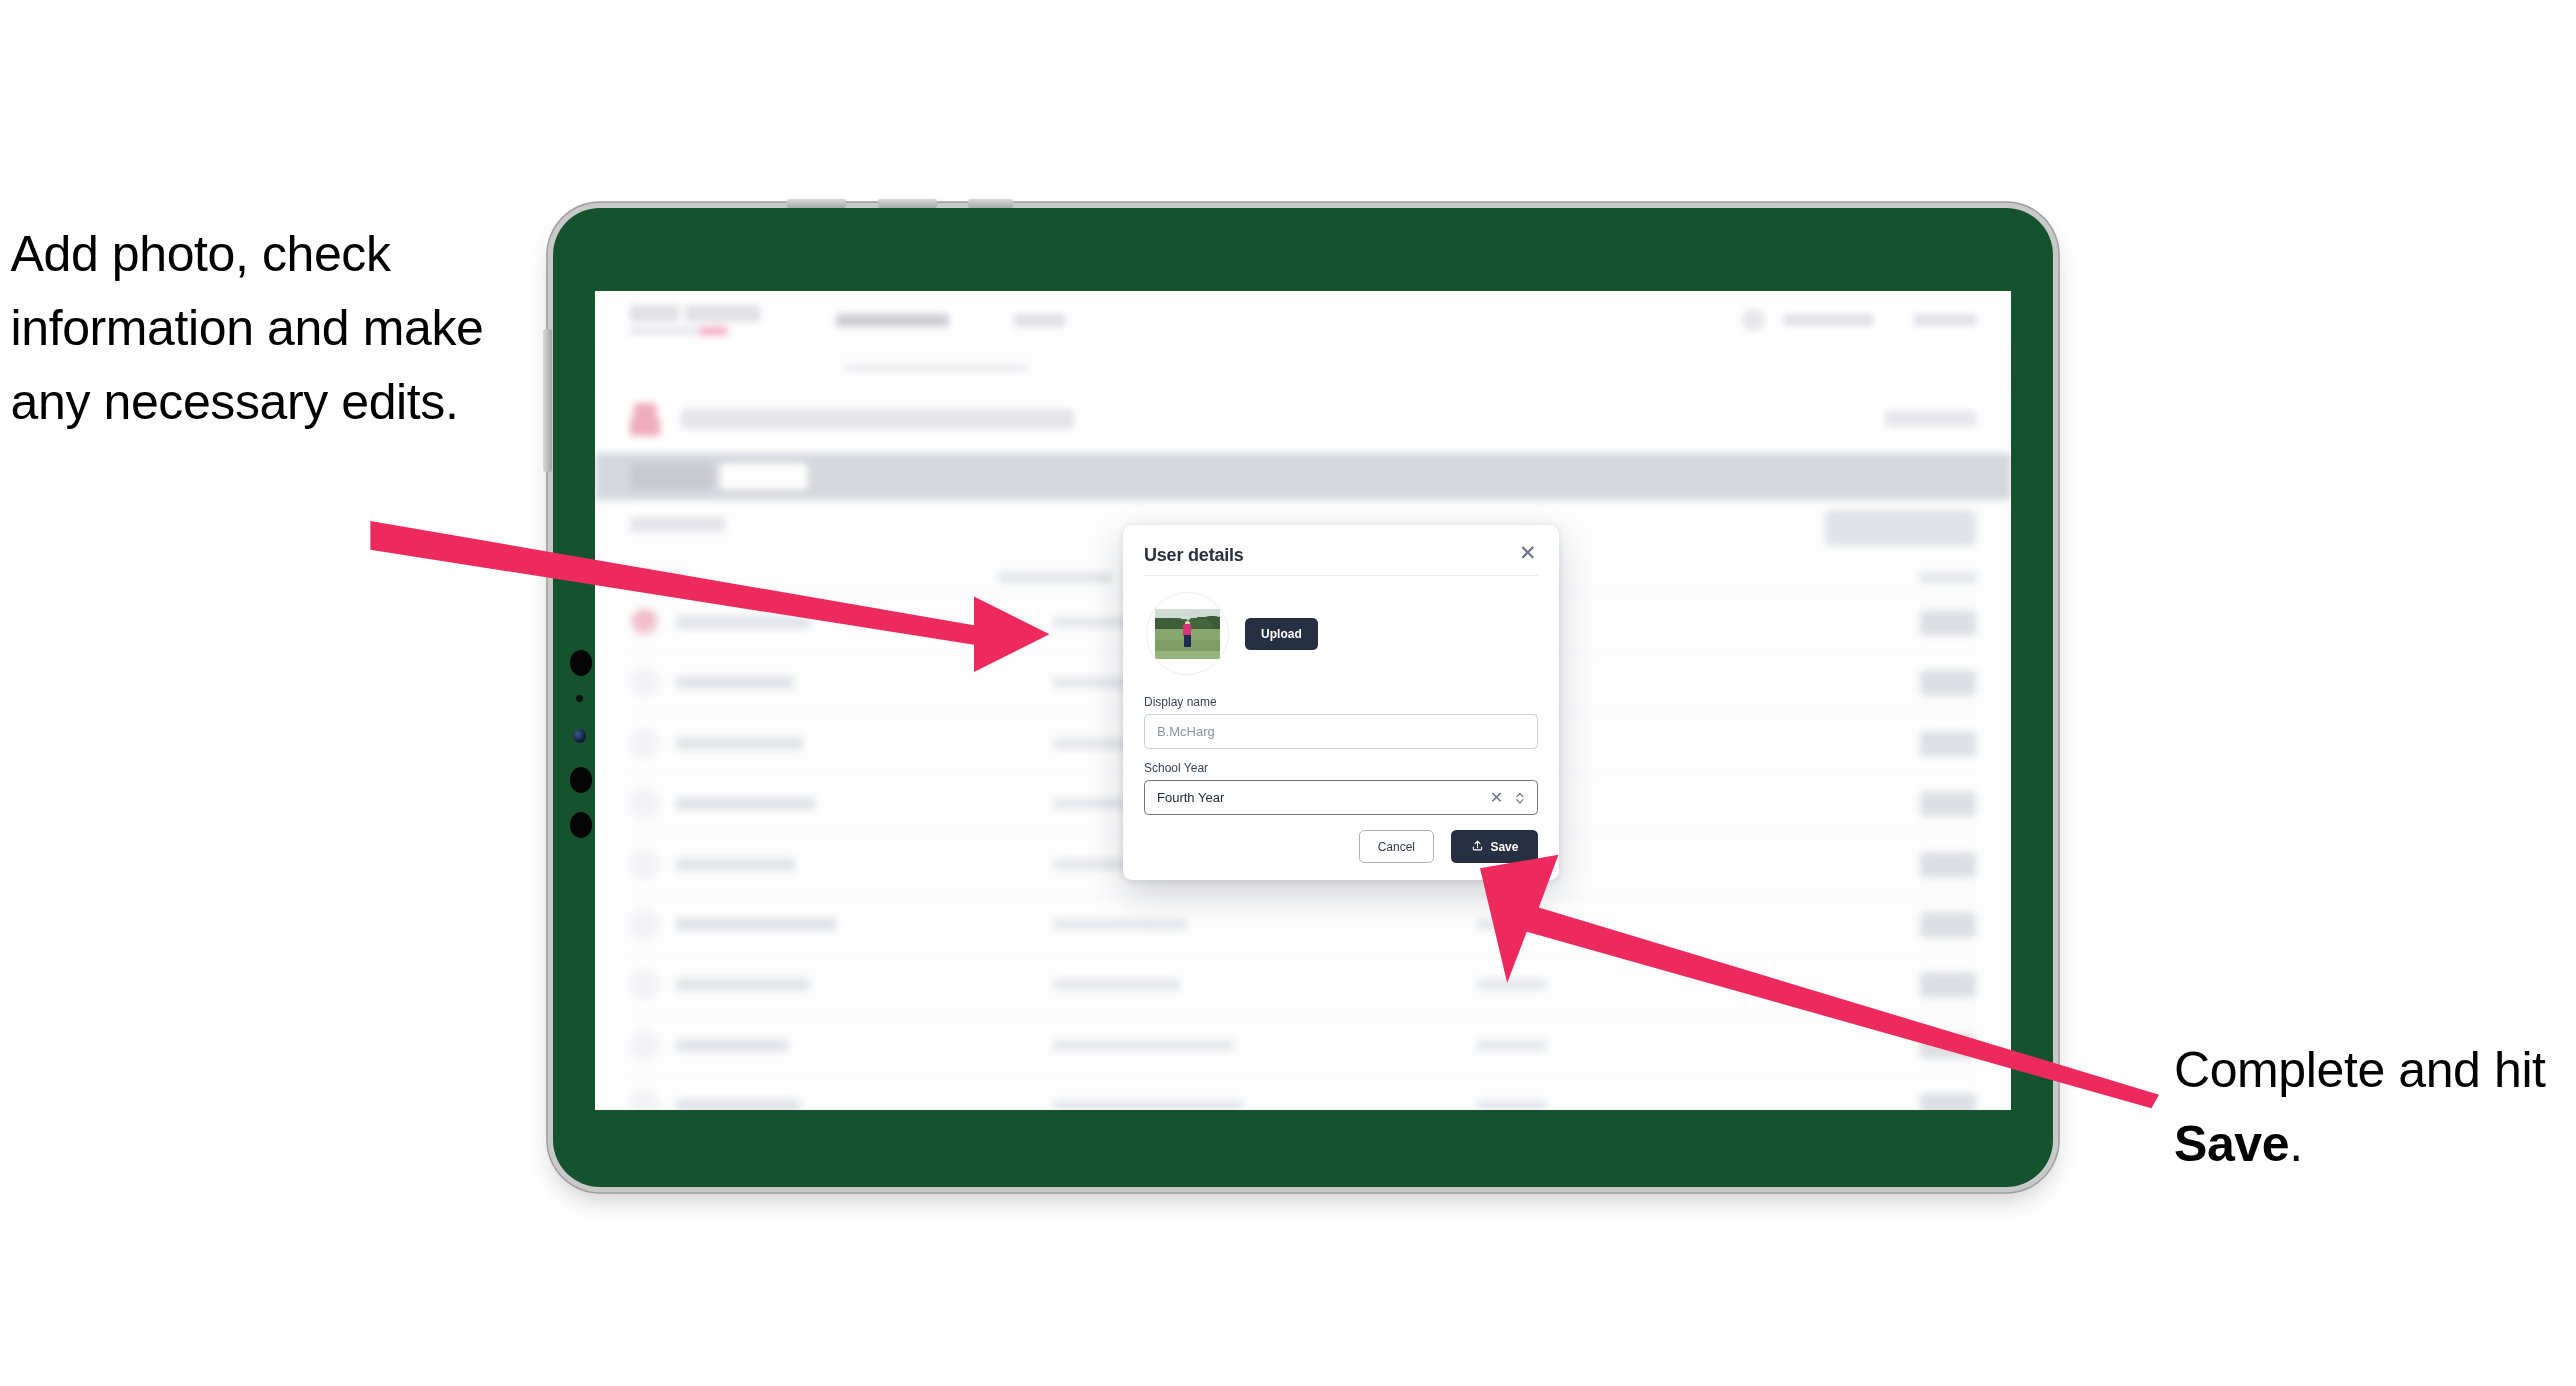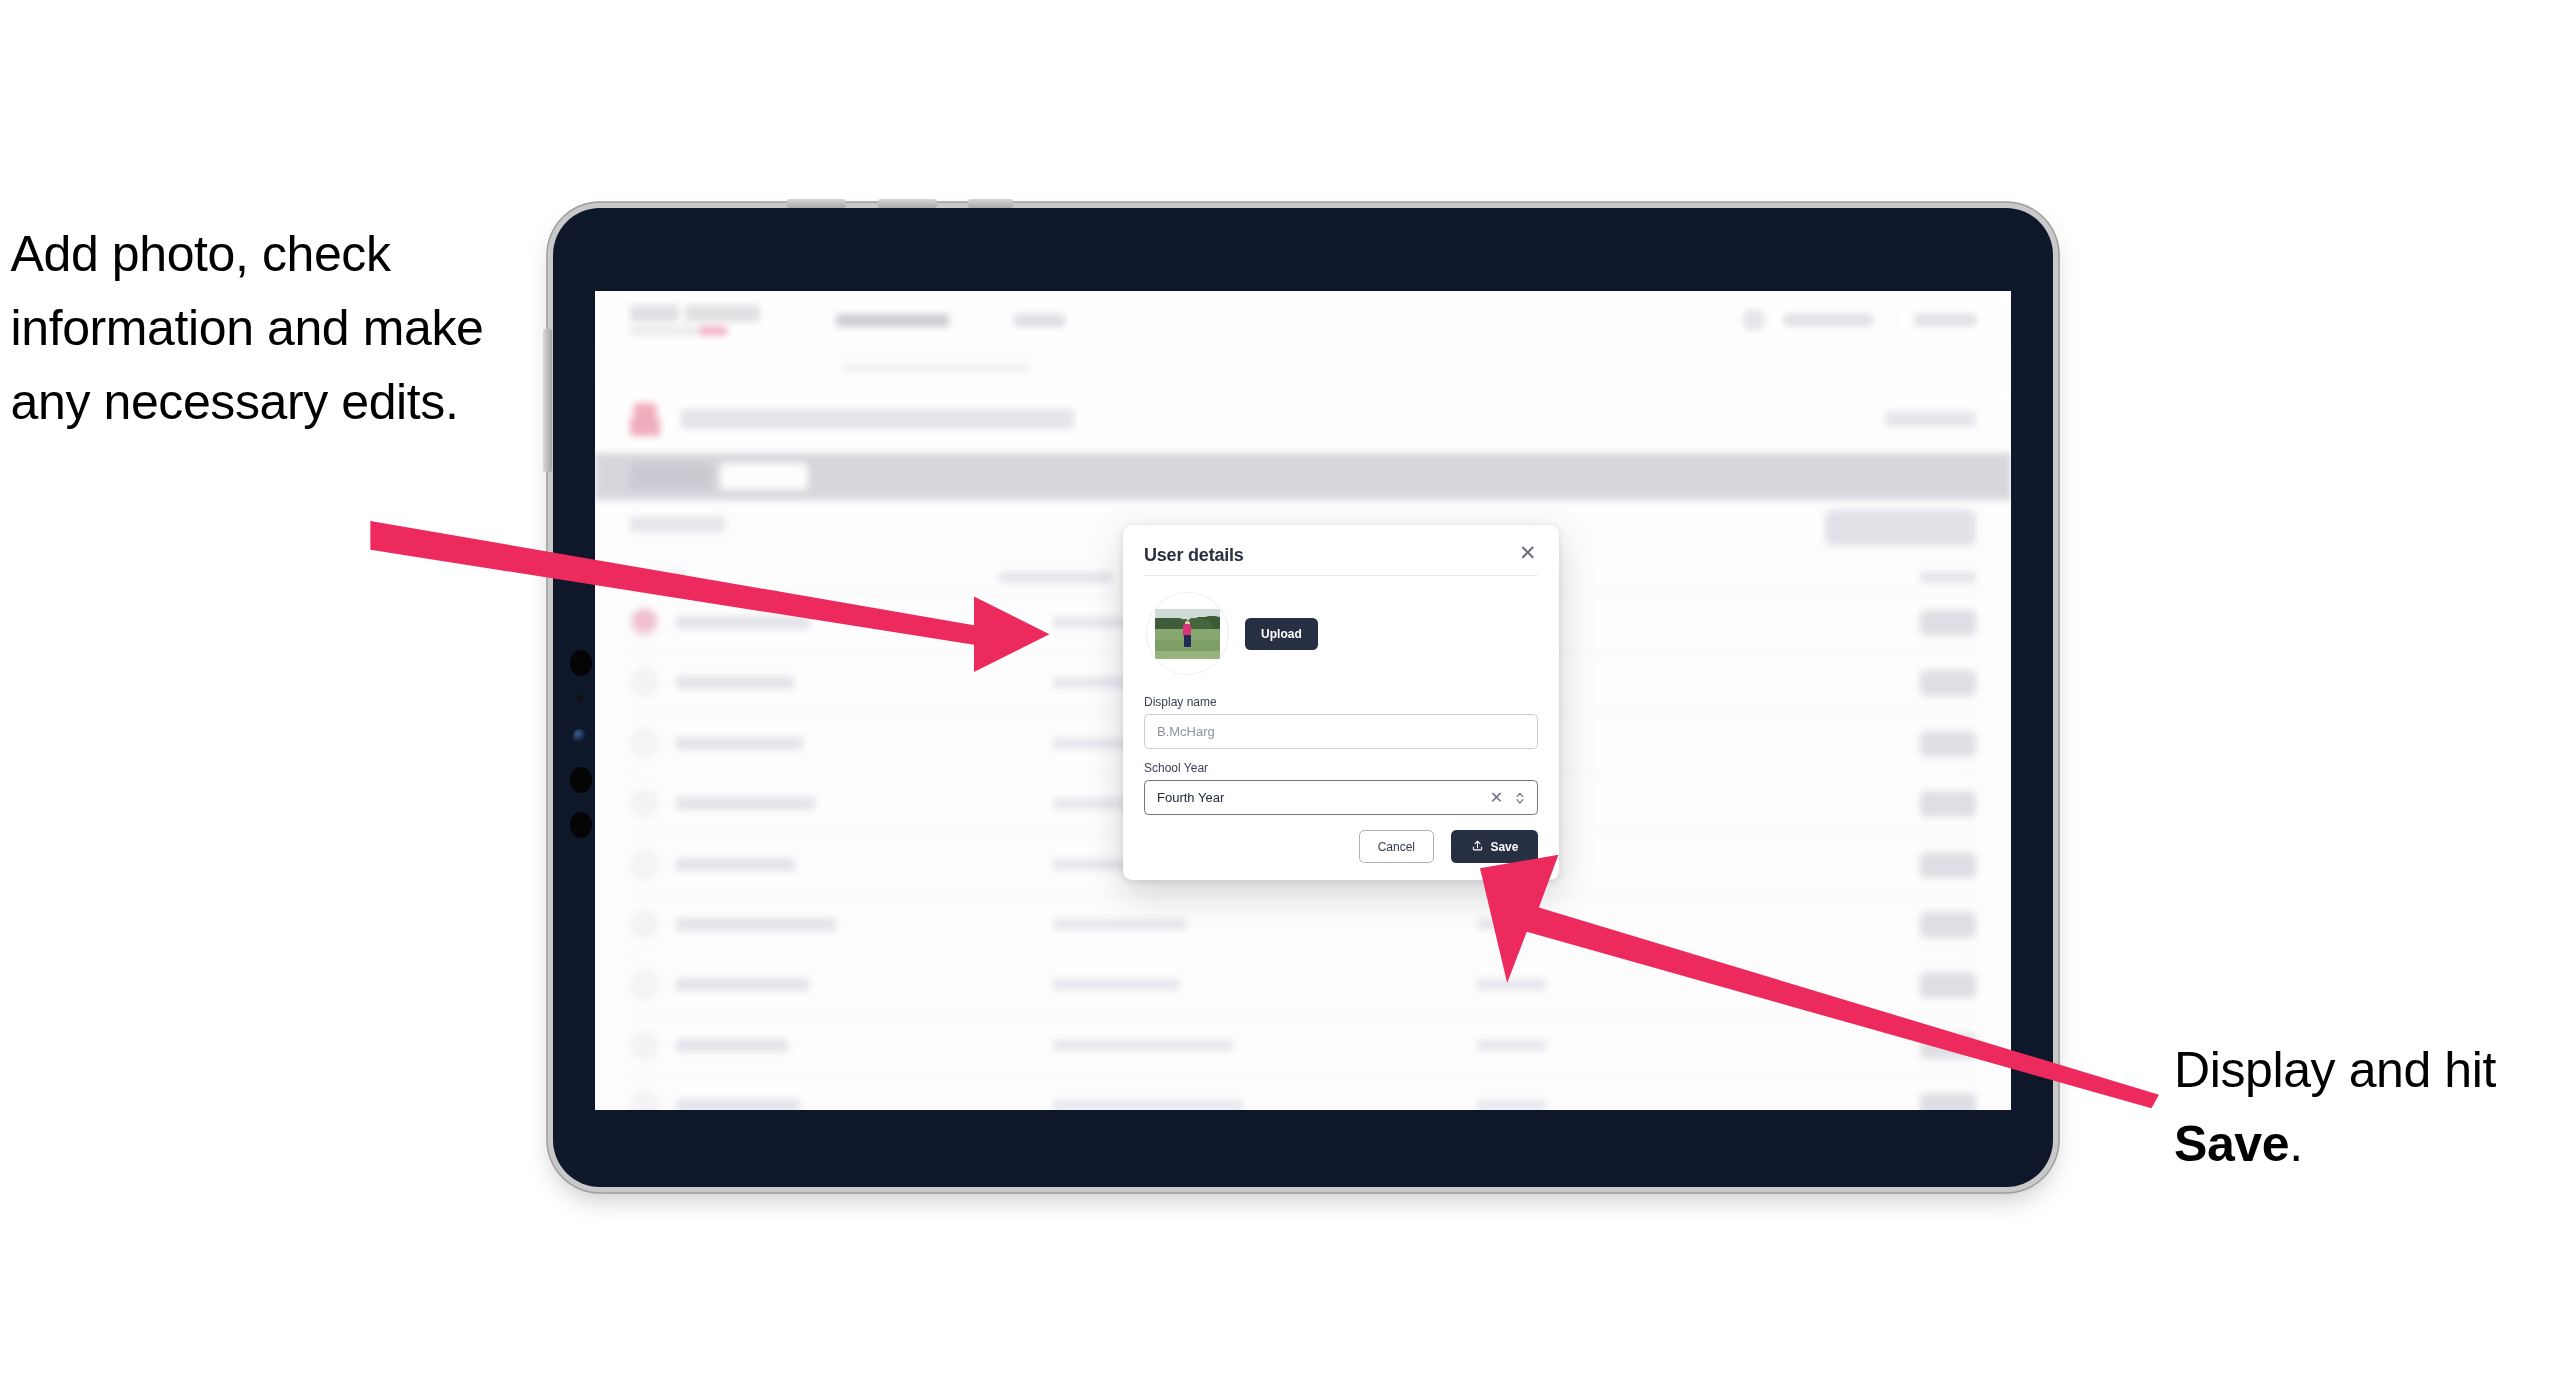--- a/index.html
+++ b/index.html
@@ -29,21 +29,21 @@
     width: 393px;
     font-size: 50px; line-height: 1.48;
   }
   #annot-right .strong { font-weight: 700; }
 
   
   #tablet {
     position: absolute;
     left: 553px; top: 208px;
     width: 1500px; height: 979px;
-    background: #0f172a;
+    background: #14532d;
     border-radius: 47px;
     box-shadow:
       0 0 0 5.3px #c9c9c9,
       0 0 0 6.8px #9e9e9e,
       0 12px 26px rgba(0,0,0,.22);
   }
   
   .nub {
     position: absolute;
     background: linear-gradient(180deg,#d8d8d8,#a8a8a8);
@@ -279,21 +279,21 @@
   #arrow-right-svg { left: 1480px; top: 853px; width: 679px; height: 257px; }
 </style>
 </head>
 <body>
 
 <div id="stage">
 
   <div class="annot" id="annot-left">Add photo, check information and make any necessary edits.</div>
 
   <div class="annot" id="annot-right">
-    <span>Display and hit </span><span class="strong">Save</span><span>.</span>
+    <span>Complete and hit </span><span class="strong">Save</span><span>.</span>
   </div>
 
   <div id="tablet">
     <div class="nub" id="nub-a"></div>
     <div class="nub" id="nub-b"></div>
     <div class="nub" id="nub-c"></div>
     <div id="nub-side"></div>
     <div class="sensor" id="sensor-1"></div>
     <div class="sensor" id="sensor-2"></div>
     <div class="sensor" id="sensor-3"></div>

